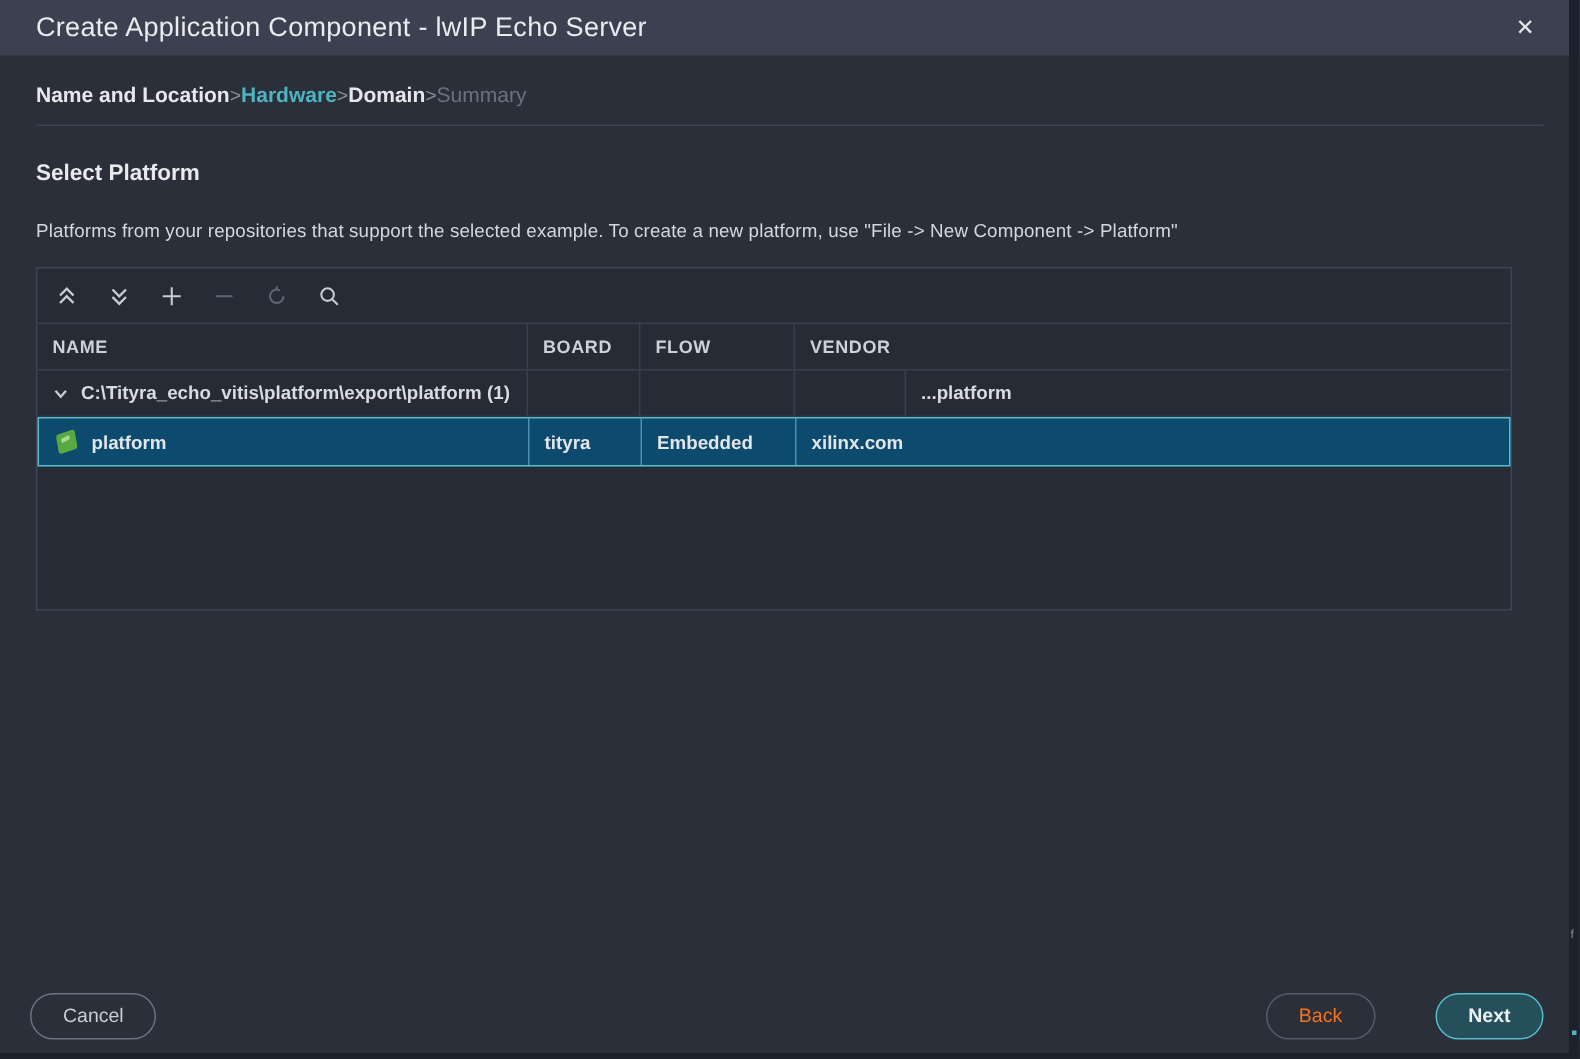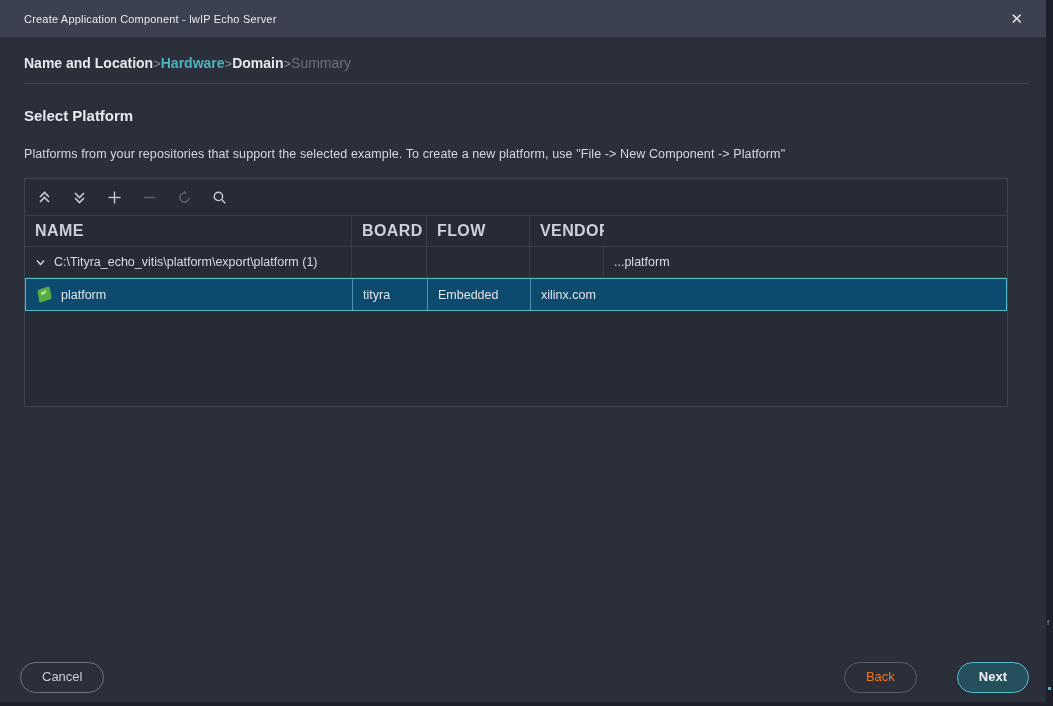--- a/index.html
+++ b/index.html
@@ -11,21 +11,21 @@
     position:relative;
     overflow:hidden;
   }
   
   .titlebar {
     height:38px; background:#3b4150;
     display:flex; align-items:center;
     padding:0 24px;
     border-bottom:1px solid #2a2f3a;
   }
-  .titlebar .title { font-size:11px; color:#e9ebee; letter-spacing:.2px; }
+  .titlebar .title { font-size:18px; color:#e9ebee; letter-spacing:.2px; }
   .titlebar .close {
     margin-left:auto; color:#e4e7ec; font-size:15px; line-height:1;
     cursor:pointer; padding:2px 6px; user-select:none;
   }
   
   .content { padding:0 24px; }
   .breadcrumb {
     margin-top:17px;
     display:flex; align-items:center; gap:0;
     font-size:14px; font-weight:bold; color:#e6e8ec;
@@ -59,26 +59,26 @@
   .grid-row {
     display:grid;
     grid-template-columns:327px 75px 103px 74px 1fr;
     align-items:stretch;
   }
   .cell {
     padding:0 10px;
     display:flex; align-items:center;
     border-right:1px solid #3a3f4c;
     overflow:hidden; white-space:nowrap;
-    font-size:12.5px; color:#d8dbe1;
+    font-size:12.5px; color:#d8dbe1;font-weight:bold;
   }
   .cell:last-child { border-right:none; }
   .thead { height:31px; flex:0 0 31px; border-bottom:1px solid #3a3f4c; }
   .thead .cell {
-    font-size:16px; font-weight:bold; letter-spacing:.4px;
+    font-size:12px; font-weight:bold; letter-spacing:.4px;
     color:#cdd1d8; text-transform:uppercase;
   }
   .row-group { height:31px; flex:0 0 31px; border-bottom:1px solid #343946; }
   .twisty { margin-right:8px; color:#c7cbd3; display:flex; align-items:center; }
   .row-selected {
     height:33px; flex:0 0 33px;
     background:#0c4a6e;
     border:1px solid #56bccb;
     margin:0;
   }

